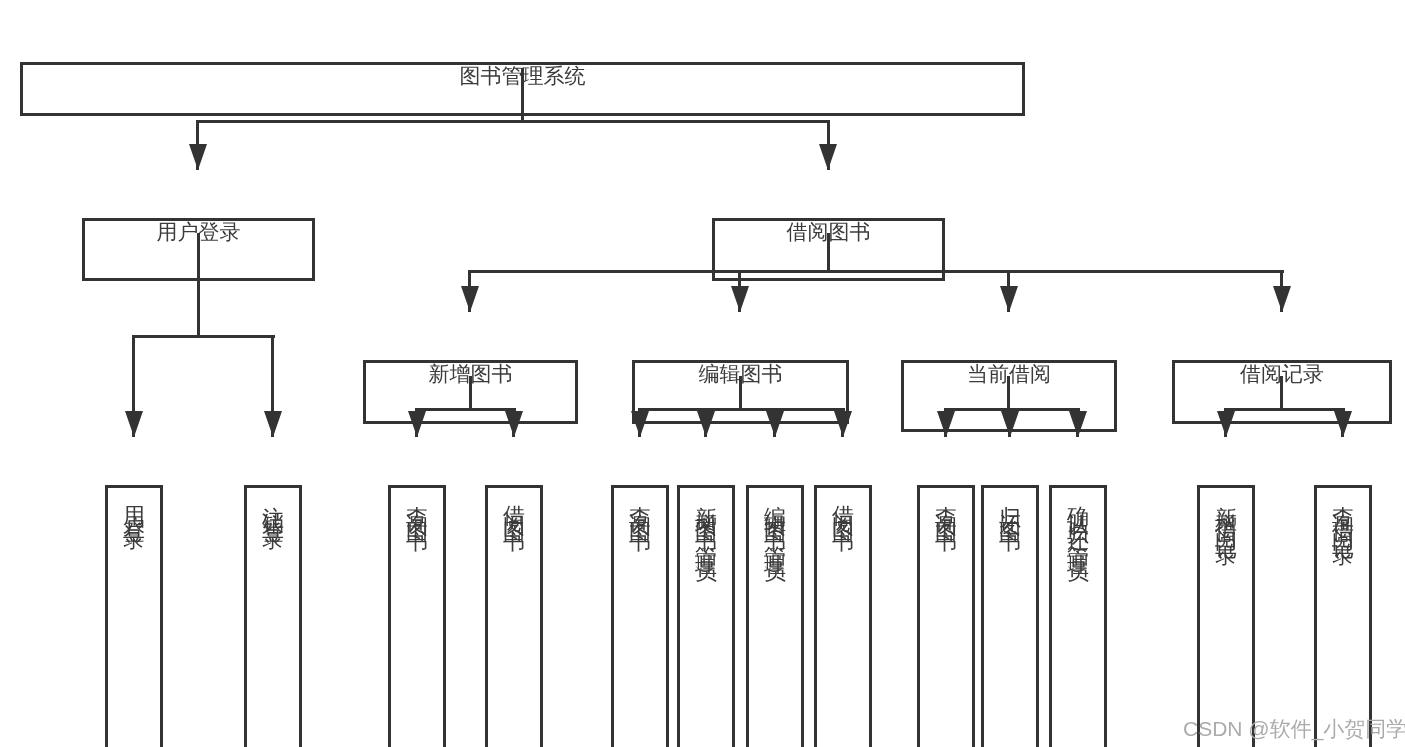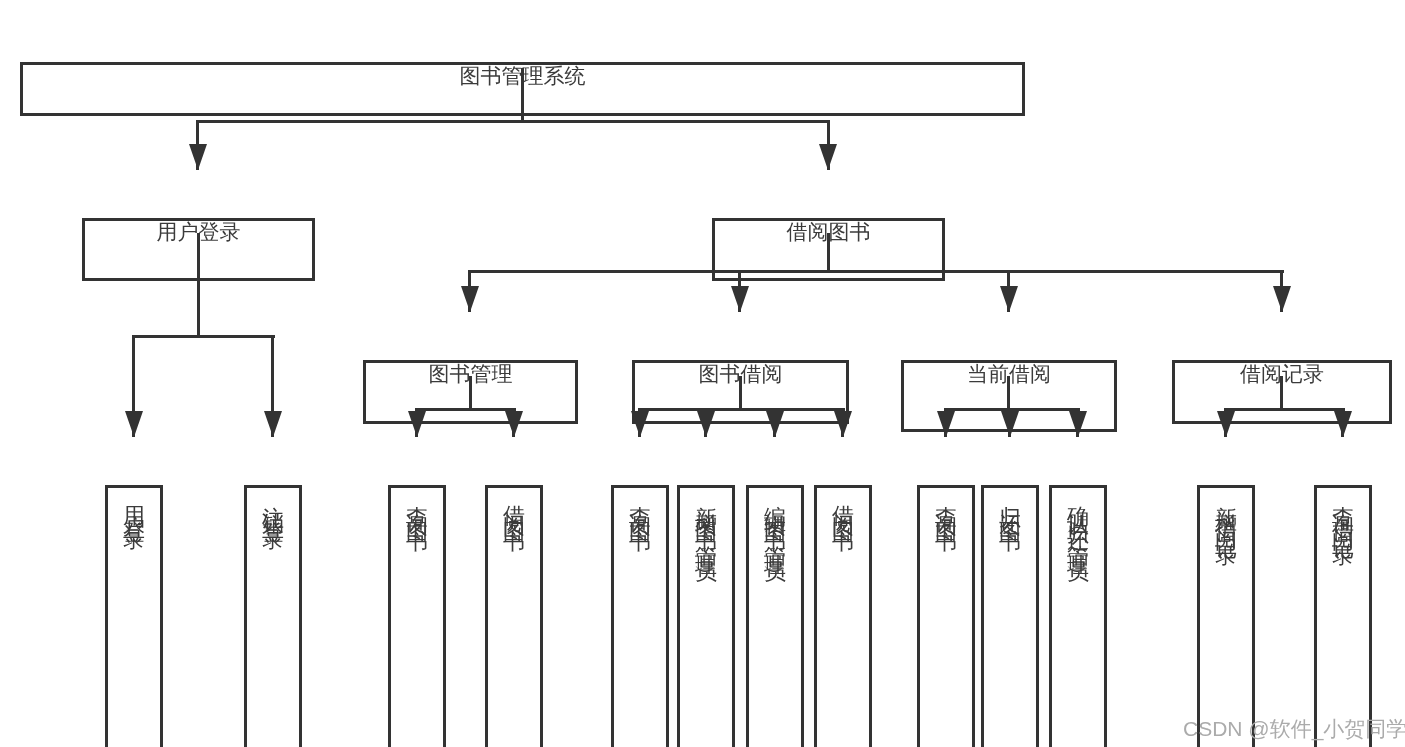--- a/index.html
+++ b/index.html
@@ -95,24 +95,24 @@
   <div class="v-line" style="left:468px; top:270px; height:42px;"></div>
   <div class="v-line" style="left:738px; top:270px; height:42px;"></div>
   <div class="v-line" style="left:1007px; top:270px; height:42px;"></div>
   <div class="v-line" style="left:1280px; top:270px; height:42px;"></div>
   <div class="arrow-down" style="left:461px; top:286px;"></div>
   <div class="arrow-down" style="left:731px; top:286px;"></div>
   <div class="arrow-down" style="left:1000px; top:286px;"></div>
   <div class="arrow-down" style="left:1273px; top:286px;"></div>
 
   <div class="box" style="left:363px; top:312px; width:215px; height:64px;">
-    <span>图书管理</span>
+    <span>新增图书</span>
   </div>
   <div class="box" style="left:632px; top:312px; width:217px; height:64px;">
-    <span>图书借阅</span>
+    <span>编辑图书</span>
   </div>
   <div class="box" style="left:901px; top:312px; width:216px; height:72px;">
     <span>当前借阅</span>
   </div>
   <div class="box" style="left:1172px; top:312px; width:220px; height:64px;">
     <span>借阅记录</span>
   </div>
 
   <div class="v-line" style="left:469px; top:376px; height:32px;"></div>
   <div class="h-line" style="left:416px; top:408px; width:100px;"></div>

